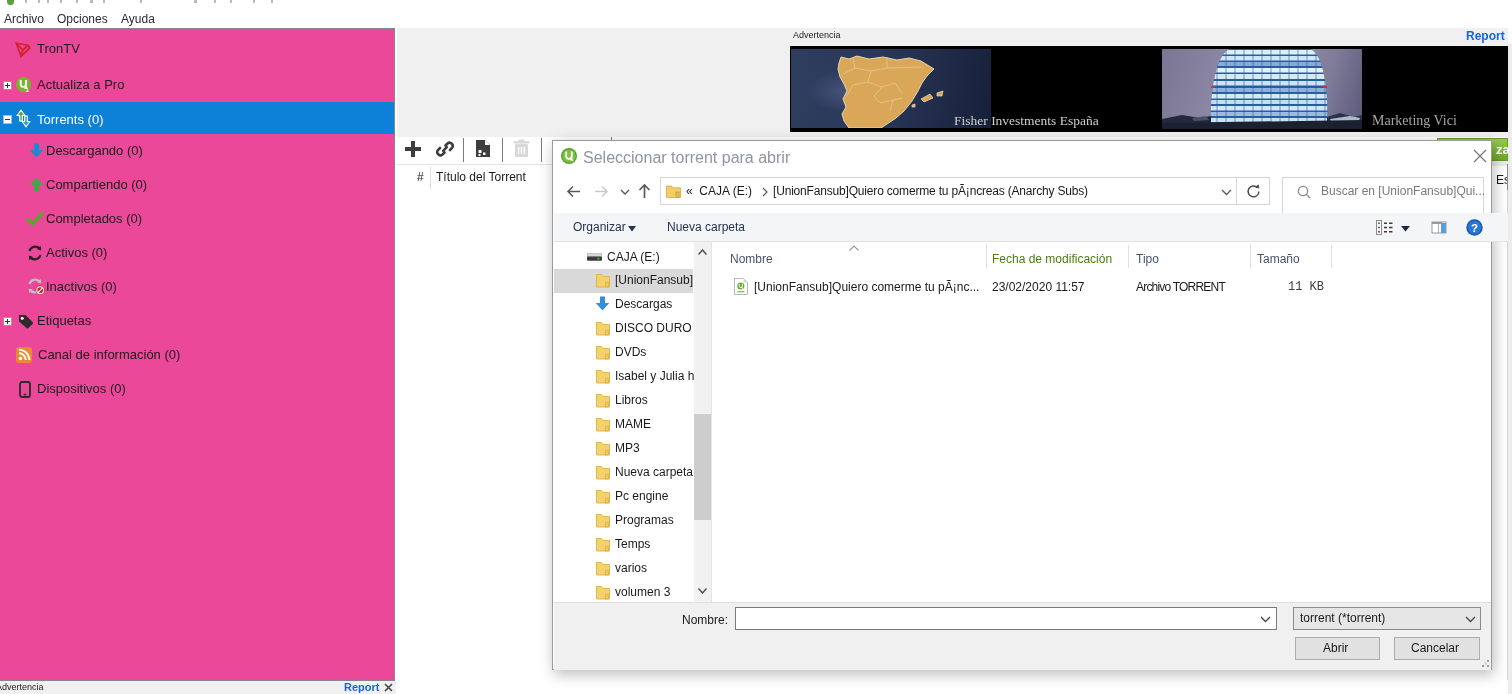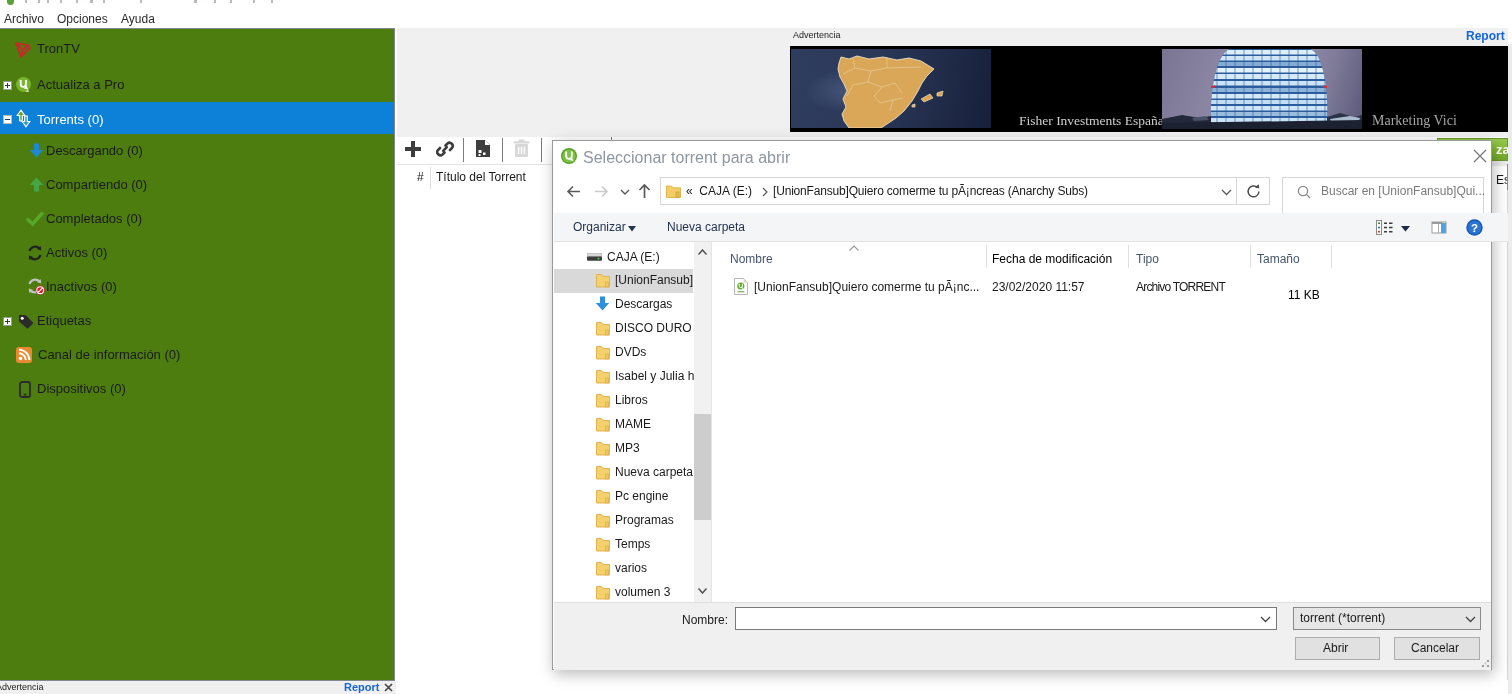--- a/index.html
+++ b/index.html
@@ -37,21 +37,21 @@
 <div class="a" style="left:790px;top:46px;width:718px;height:86px;background:#000;"></div>
 
 <div class="a" style="left:791px;top:49px;width:200px;height:79px;background:radial-gradient(ellipse 120px 55px at 62px 42px,#49597c 0%,#34426424 40%,#00000000 100%),linear-gradient(100deg,#2e3c5e 0%,#2a3758 40%,#1f2a47 75%,#16203a 100%);overflow:hidden;">
   <svg width="200" height="79" viewBox="0 0 200 79">
     <path d="M48 14 L50 8 L58 10 L66 7 L78 10 L92 8 L106 11 L118 9 L130 12 L143 20 L136 27 L131 34 L127 42 L121 52 L113 62 L105 69 L96 75 L90 79 L58 79 L53 72 L51 65 L55 58 L52 50 L56 42 L53 35 L49 28 L47 20 Z" fill="#d9a757" stroke="#eee0bd" stroke-width="0.9"></path>
     <path d="M62 10 L64 19 M64 19 L52 25 M64 19 L80 22 L96 19 M96 19 L130 18 M80 22 L77 33 L62 36 M77 33 L91 38 L104 34 M91 38 L83 47 L89 54 M89 54 L102 51 L112 49 M102 51 L99 62 M104 34 L111 44 M62 36 L56 47 M96 19 L96 8" stroke="#e9dab6" stroke-width="0.7" fill="none" opacity="0.75"></path>
     <path d="M130 50 L139 45 L142 49 L133 53 Z M146 44 L152 42 L151 47 L146 47 Z" fill="#d9a757" stroke="#eee0bd" stroke-width="0.7"></path>
     <path d="M121 56 L124 55 L124 58 L121 58 Z" fill="#d9a757" stroke="#eee0bd" stroke-width="0.7"></path>
   </svg>
 </div>
-<div class="t" style="left:1019px;top:113px;font-family:'Liberation Serif',serif;font-size:13.5px;color:#cfcfcf;">Fisher Investments España</div>
+<div class="t" style="left:954px;top:113px;font-family:'Liberation Serif',serif;font-size:13.5px;color:#cfcfcf;">Fisher Investments España</div>
 
 <div class="a" style="left:1162px;top:49px;width:200px;height:80px;background:linear-gradient(105deg,#7b7594 0%,#8d87a6 30%,#9a93ae 55%,#7e7a98 80%,#5a587a 100%);overflow:hidden;">
   <svg width="200" height="80" viewBox="0 0 200 80">
     <defs>
       <clipPath id="bclip">
           <path d="M49 80 C47 40 55 4 68 0 L148 0 C161 4 167 40 165 80 Z"></path>
         </clipPath>
     </defs>
     <path d="M49 80 C47 40 55 4 68 0 L148 0 C161 4 167 40 165 80 Z" fill="#2a5d9e"></path>
     <g clip-path="url(#bclip)">
@@ -136,21 +136,21 @@
   <div class="t" style="left:58px;top:3px;font-size:13px;font-weight:bold;color:#fff;">zar</div>
 </div>
 
 <div class="t" style="left:417px;top:170px;font-size:12px;color:#1a1a1a;">#</div>
 <div class="a" style="left:430px;top:167px;width:1px;height:22px;background:#dcdcdc;"></div>
 <div class="t" style="left:436px;top:170px;font-size:12px;color:#1a1a1a;">Título del Torrent</div>
 <div class="a" style="left:1496px;top:170px;width:13px;height:16px;overflow:hidden;"><span style="font-size:12px;color:#1a1a1a;font-family:'Liberation Sans',sans-serif;">Est</span></div>
 <div class="a" style="left:1507px;top:164px;width:1px;height:26px;background:#8a8a8a;"></div>
 <div class="a" style="left:1507px;top:190px;width:1px;height:490px;background:#d6d6d6;"></div>
 
-<div class="a" id="sidebar" style="left:0;top:28px;width:395px;height:653px;background:#4d7c0f;border-top:1px solid #828790;border-right:1px solid #828790;border-bottom:1px solid #828790;box-sizing:border-box;font-size:13px;color:#1b1b1b;">
+<div class="a" id="sidebar" style="left:0;top:28px;width:395px;height:653px;background:#ec4899;border-top:1px solid #828790;border-right:1px solid #828790;border-bottom:1px solid #828790;box-sizing:border-box;font-size:13px;color:#1b1b1b;">
 
   <svg class="a" style="left:15px;top:13px;" width="16" height="16" viewBox="0 0 64 64">
       <g fill="none" stroke="#d2232d" stroke-width="7">
         <path d="M5 5 L53 13 L59 24 L24 58 Z"></path>
         <path d="M5 5 L31 32 M53 13 L31 32 M24 58 L31 32"></path>
       </g>
     </svg>
   <div class="t" style="left:37px;top:12px;">TronTV</div>
 
   <div class="a" style="left:3px;top:52px;width:9px;height:9px;border:1px solid #999;background:#fff;box-sizing:border-box;">
@@ -428,39 +428,39 @@
       </svg>
   </div>
   <div class="a" style="left:158px;top:101px;width:1px;height:360px;background:#e5e5e5;"></div>
 
   <div class="a" id="cols" style="left:159px;top:101px;width:779px;height:360px;background:#fff;font-size:12px;">
     <svg class="a" style="left:137px;top:3px;" width="10" height="6" viewBox="0 0 10 6">
         <path d="M0.5 5.5 L5 1 L9.5 5.5" fill="none" stroke="#9a9a9a" stroke-width="1.2"></path>
       </svg>
     <div class="t" style="left:18px;top:10px;color:#44546c;">Nombre</div>
     <div class="a" style="left:274px;top:3px;width:1px;height:23px;background:#e0e0e0;"></div>
-    <div class="t" style="left:280px;top:10px;color:#000000;">Fecha de modificación</div>
+    <div class="t" style="left:280px;top:10px;color:#4d7c0f;">Fecha de modificación</div>
     <div class="a" style="left:416px;top:3px;width:1px;height:23px;background:#e0e0e0;"></div>
     <div class="t" style="left:424px;top:10px;color:#44546c;">Tipo</div>
     <div class="a" style="left:538px;top:3px;width:1px;height:23px;background:#e0e0e0;"></div>
     <div class="t" style="left:545px;top:10px;color:#44546c;">Tamaño</div>
     <div class="a" style="left:619px;top:3px;width:1px;height:23px;background:#e0e0e0;"></div>
 
     <svg class="a" style="left:22px;top:36px;" width="14" height="17" viewBox="0 0 14 17">
         <path d="M0.5 0.5 H9.5 L13.5 4.5 V16.5 H0.5 Z" fill="#fff" stroke="#b0b0b0" stroke-width="0.9"></path>
         <path d="M9.5 0.5 l4 4 h-4 Z" fill="#d9d9d9"></path>
         <circle cx="6.8" cy="8" r="3.6" fill="#5fae2c"></circle>
         <path d="M5.2 5.8 v2.2 a1.6 1.6 0 0 0 3.2 0 V5.8" fill="none" stroke="#fff" stroke-width="1"></path>
         <path d="M8.6 9 l0.9 1.9 l-2 -0.6 Z" fill="#fff"></path>
         <rect x="3.4" y="13" width="7" height="1.4" fill="#8fba71"></rect>
       </svg>
     <div class="t" style="left:42px;top:38px;color:#1a1a1a;">[UnionFansub]Quiero comerme tu pÃ¡nc...</div>
     <div class="t" style="left:280px;top:38px;color:#1a1a1a;">23/02/2020 11:57</div>
     <div class="t" style="left:424px;top:38px;color:#1a1a1a;letter-spacing:-0.8px;">Archivo TORRENT</div>
-    <div class="t" style="left:576px;top:46px;color:#000000;">11 KB</div>
+    <div class="t" style="left:576px;top:38px;color:#404040;font-family:Liberation Mono, monospace;">11 KB</div>
   </div>
 
   <div class="a" style="left:1px;top:461px;width:937px;height:68px;background:#f0f0f0;border-top:1px solid #dfdfdf;box-sizing:border-box;">
     <div class="t" style="left:128px;top:10px;color:#1a1a1a;">Nombre:</div>
     <div class="a" style="left:181px;top:4px;width:542px;height:23px;background:#fff;border:1px solid #7a7a7a;box-sizing:border-box;">
       <svg class="a" style="left:524px;top:8px;" width="11" height="7" viewBox="0 0 11 7">
           <path d="M1 1 L5.5 5.5 L10 1" fill="none" stroke="#444" stroke-width="1.3"></path>
         </svg>
     </div>
     <div class="a" style="left:739px;top:4px;width:188px;height:23px;background:#e6e6e6;border:1px solid #8a8a8a;box-sizing:border-box;">

